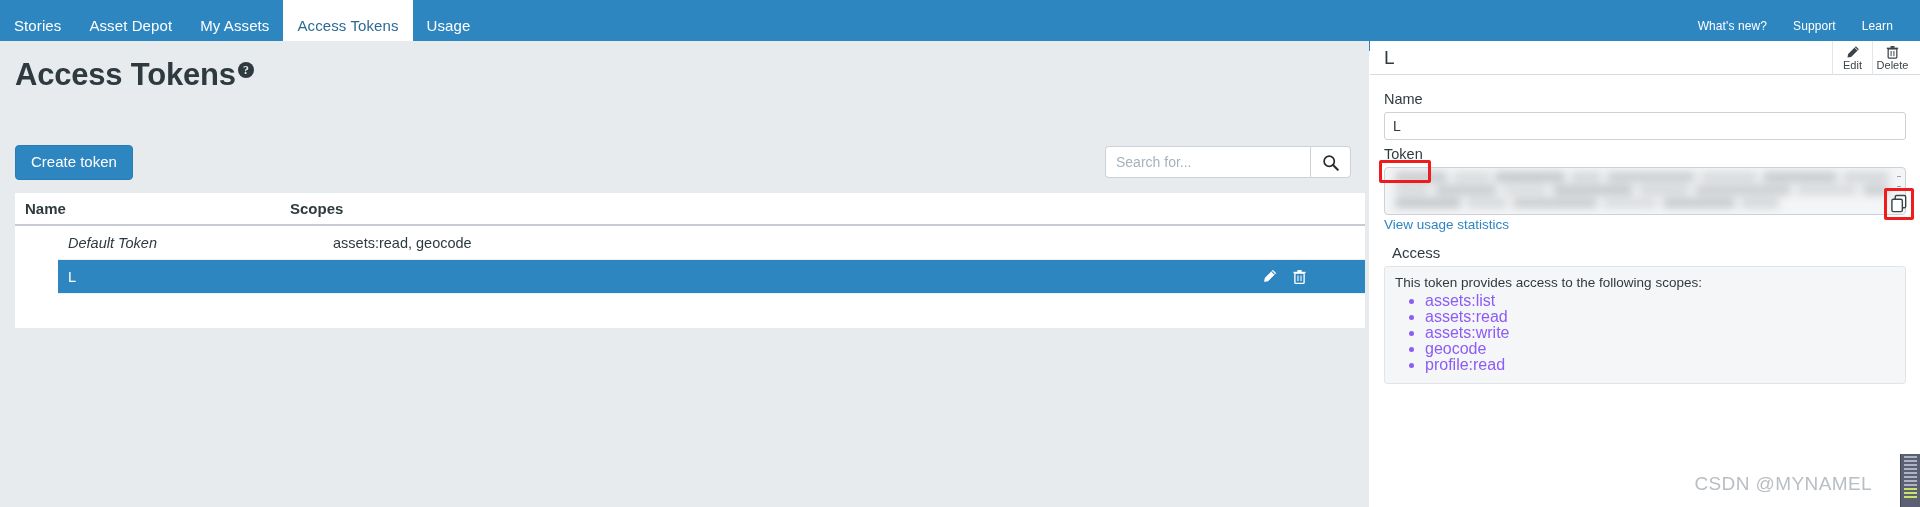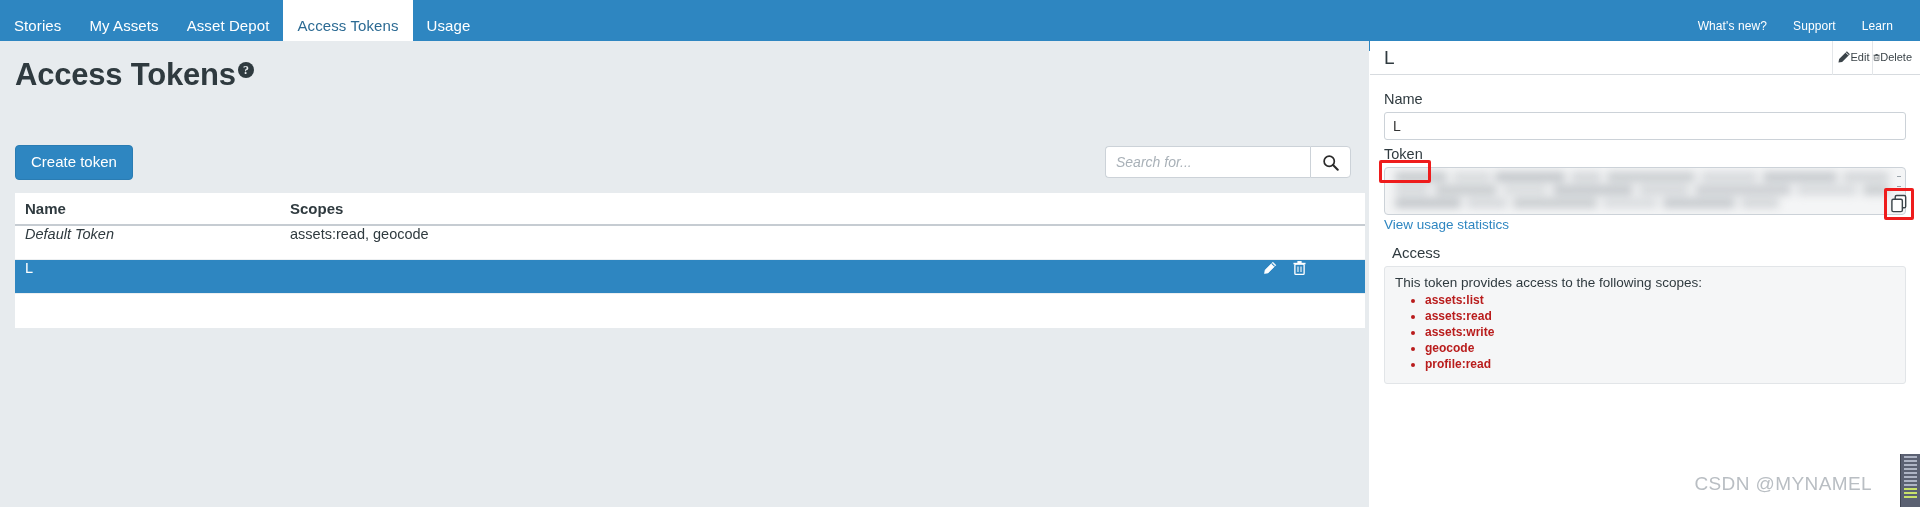--- a/index.html
+++ b/index.html
@@ -50,43 +50,43 @@
     background: #2e86c1; color: #fff; border: 1px solid #2a7cb3; border-radius: 4px;
     padding: 8px 15px; font-size: 15px; cursor: pointer; line-height: 1.1;
     white-space: nowrap;
   }
   .search-wrap {
     position: absolute; left: 1105px; top: 105px; display: flex; align-items: stretch;
   }
   .search-input {
     width: 205px; height: 32px; border: 1px solid #ccd2d8; border-right: none;
     border-radius: 4px 0 0 4px; background: #fff; padding: 0 10px;
-    font-size: 14px; color: #333; outline: none; font-family: "Liberation Sans", sans-serif; font-style: italic;
+    font-size: 14px; color: #333; outline: none; font-family: "Liberation Sans", sans-serif;
   }
   .search-input::placeholder { color: #a9b1b8; }
   .search-btn {
     width: 41px; height: 32px; background: #fff; border: 1px solid #ccd2d8;
     border-radius: 0 4px 4px 0; display: flex; align-items: center; justify-content: center;
     cursor: pointer;
   }
 
   
   .table {
     position: absolute; left: 15px; top: 152px; width: 1350px;
     background: #ffffff;
   }
   .thead {
     display: flex; align-items: center; height: 33px;
     border-bottom: 2px solid #c6ccd2; padding-left: 10px;
   }
   .th { font-size: 15px; color: #2f3a3f; font-weight: bold; }
   .th.c-name { width: 265px; }
   .trow {
-    display: flex; align-items: flex-start; height: 34px; padding-left: 10px;
-    position: relative; border-bottom: 1px solid #eceff1; cursor: pointer;
+    display: flex; align-items: center; height: 34px; padding-left: 10px;
+    position: relative; border-bottom: 1px solid #eceff1; cursor: pointer; margin-left: 43px;
   }
   .trow.selected { background: #2e86c1; color: #fff; }
   .td { font-size: 14.5px; color: #2f3a3f; }
   .td.c-name { width: 265px; font-style: italic; }
   .trow.selected .td { color: #ffffff; font-style: normal; }
   .row-actions { position: absolute; right: 58px; display: flex; gap: 15px; align-items: center; }
   .row-actions svg { cursor: pointer; }
   .trow.empty { height: 34px; border-bottom: none; }
 
   
@@ -94,21 +94,21 @@
     position: absolute; left: 1370px; top: 41px; width: 550px; height: 466px;
     background: #ffffff;
   }
   .rp-header {
     position: relative; height: 34px; border-bottom: 1px solid #d7dbdf;
     display: flex; align-items: center; padding: 0 8px 0 14px;
   }
   .rp-title { font-size: 19px; color: #2f3a3f; }
   .rp-actions { margin-left: auto; display: flex; align-items: stretch; height: 34px; }
   .rp-act {
-    display: flex; flex-direction: row; align-items: center; justify-content: center;
+    display: flex; flex-direction: column; align-items: center; justify-content: center;
     width: 40px; cursor: pointer; color: #3b4449; border-left: 1px solid #e3e6e9;
   }
   .rp-act .lbl { font-size: 11px; margin-top: -1px; }
 
   .rp-body { padding: 10px 14px 0 14px; position: relative; }
   .fld-label { font-size: 14.5px; color: #2f3a3f; margin: 6px 0 5px 0; }
   .fld-input {
     width: 100%; height: 28px; border: 1px solid #ccd2d8; border-radius: 3px;
     background: #fff; padding: 0 8px; font-size: 14px; color: #333;
     outline: none; font-family: "Liberation Sans", sans-serif;
@@ -126,21 +126,21 @@
     display: inline-block; font-size: 13.5px; color: #2e86c1;
     cursor: pointer; text-decoration: none;
   }
   .access-title { font-size: 15px; color: #2f3a3f; margin: 11px 0 5px 8px; }
   .access-box {
     border: 1px solid #e2e5e8; background: #f5f6f7; border-radius: 3px;
     padding: 8px 10px 10px 10px;
   }
   .access-intro { font-size: 13.5px; color: #2f3a3f; margin-bottom: 3px; }
   .scope-list { margin: 0; padding-left: 30px; }
-  .scope-list li { font-size: 12px; color: #b91c1c; line-height: 15.5px; margin-bottom: 0.5px; font-weight: bold; }
+  .scope-list li { font-size: 16px; color: #8b5cf6; line-height: 15.5px; margin-bottom: 0.5px; }
 
   
   .annot {
     position: absolute; border: 3px solid #ee1c1c; border-radius: 2px;
     pointer-events: none; z-index: 20;
   }
   .annot-token { left: 1379px; top: 160px; width: 52px; height: 23px; }
   .annot-copy  { left: 1884px; top: 188px; width: 30px; height: 32px; }
 
   .copy-btn {
@@ -160,22 +160,22 @@
   .corner-widget i.g { background: #c9e26a; }
 </style>
 </head>
 <body>
 
 <div class="app">
 
   <div class="navbar">
     <div class="nav-left">
       <div class="nav-item">Stories</div>
+      <div class="nav-item">Asset Depot</div>
       <div class="nav-item">My Assets</div>
-      <div class="nav-item">Asset Depot</div>
       <div class="nav-item active">Access Tokens</div>
       <div class="nav-item">Usage</div>
     </div>
     <div class="nav-right">
       <div class="nav-item">What's new?</div>
       <div class="nav-item">Support</div>
       <div class="nav-item">Learn</div>
     </div>
   </div>
 

